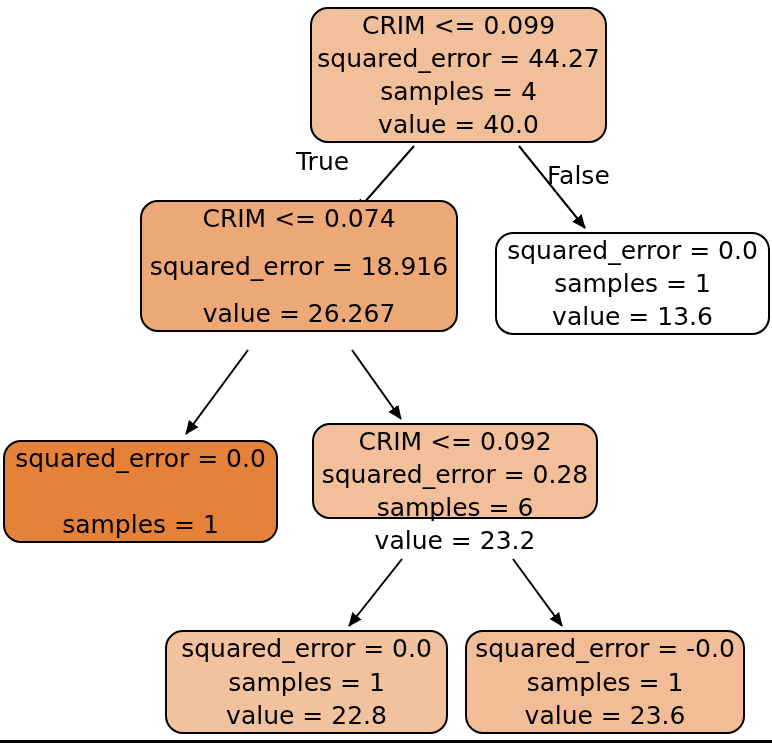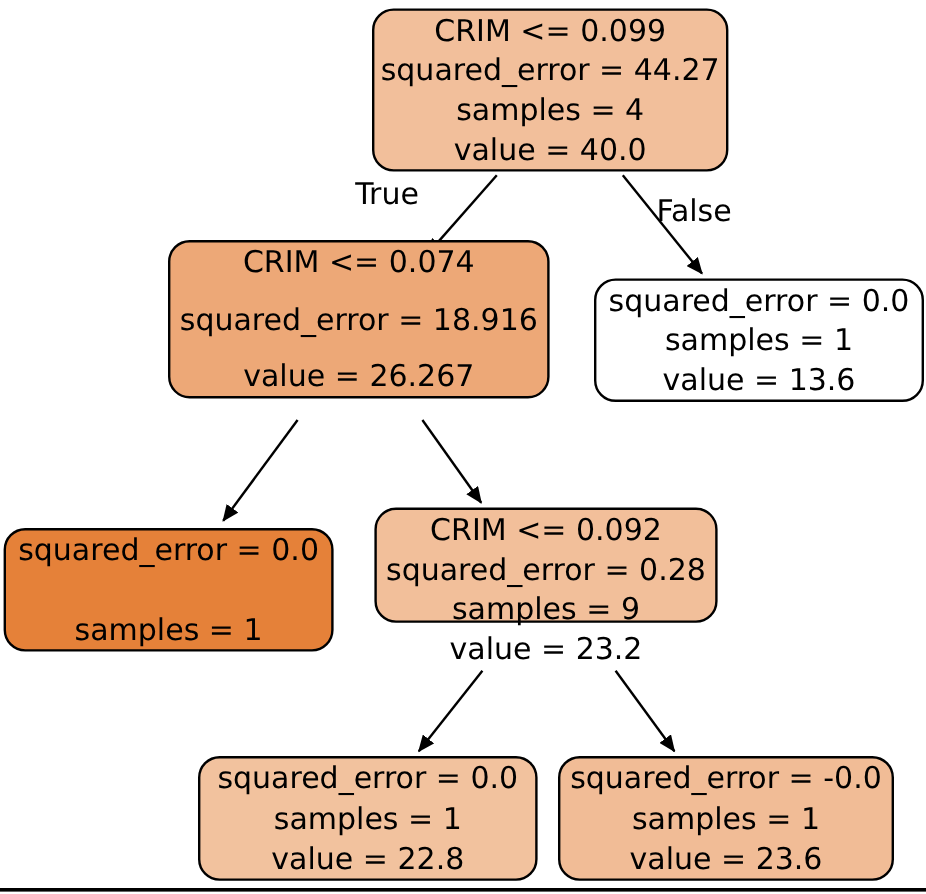--- a/index.html
+++ b/index.html
@@ -93,21 +93,21 @@
   </div>
 
   <div class="node" id="n-ll" style="background-color: rgb(229, 129, 57);">
     <div>squared_error = 0.0</div>
     <div>samples = 1</div>
   </div>
 
   <div class="node" id="n-lr" style="background-color: rgb(242, 191, 154);">
     <div>CRIM &lt;= 0.092</div>
     <div>squared_error = 0.28</div>
-    <div>samples = 9</div>
+    <div>samples = 6</div>
     <div>value = 23.2</div>
   </div>
 
   <div class="node" id="n-a" style="background-color: rgb(242, 194, 158);">
     <div>squared_error = 0.0</div>
     <div>samples = 1</div>
     <div>value = 22.8</div>
   </div>
 
   <div class="node" id="n-b" style="background-color: rgb(241, 188, 150);">

